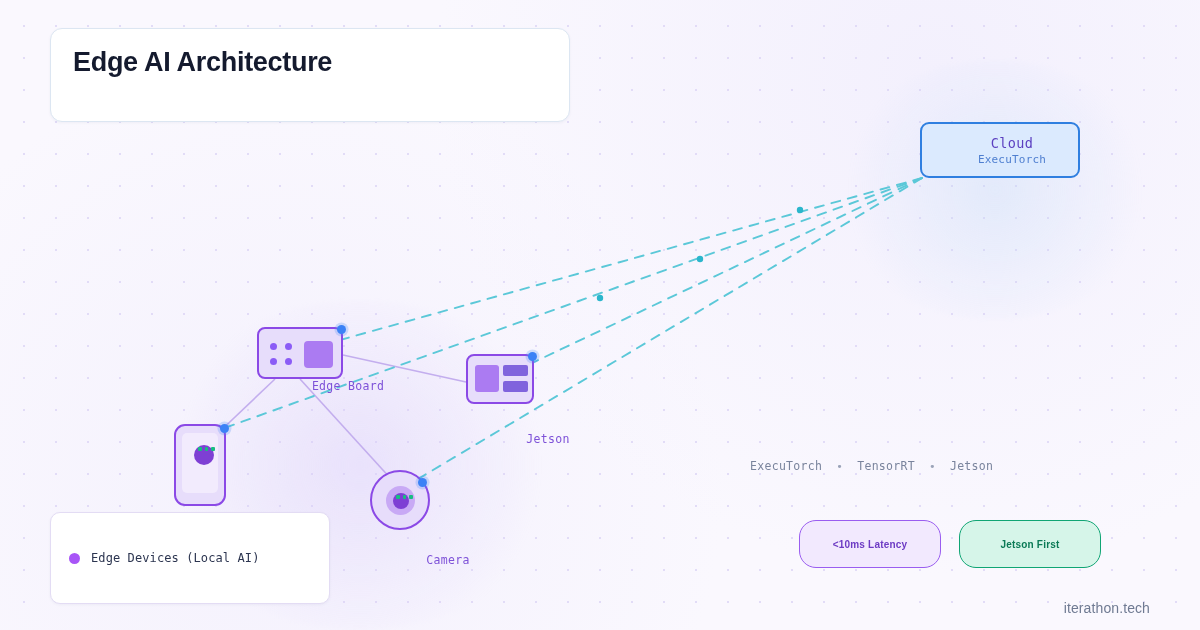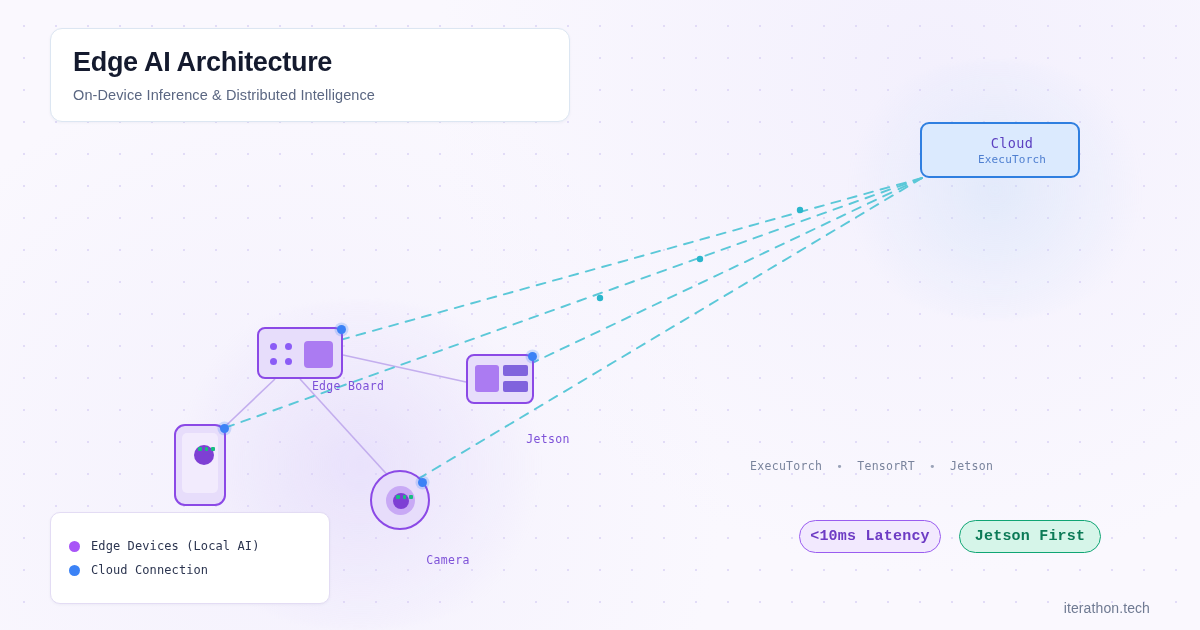--- a/index.html
+++ b/index.html
@@ -283,27 +283,27 @@
     color: #7a849d;
     letter-spacing: .3px;
     display: flex;
     align-items: center;
     gap: 14px;
   }
   .fw-sep { color: #9aa3b8; font-size: 11px; }
 
   .badge {
     position: absolute;
-    height: 33px;
+    height: 48px;
     display: flex;
     align-items: center;
     justify-content: center;
     border-radius: 17px;
-    font-family: Liberation Mono, monospace;
-    font-size: 15px;
+    font-family: Liberation Sans, sans-serif;
+    font-size: 10px;
     font-weight: bold;
     letter-spacing: .2px;
   }
   #badge-latency {
     left: 799px; top: 520px;
     width: 142px;
     background: #f2e9fe;
     border: 1.8px solid #9a5df0;
     color: #6d3bc4;
   }
@@ -350,21 +350,20 @@
 
     <g fill="#2bb6cc">
       <circle cx="800" cy="210" r="3.2"></circle>
       <circle cx="700" cy="259" r="3.2"></circle>
       <circle cx="600" cy="298" r="3.2"></circle>
     </g>
   </svg>
 
   <div id="header-card">
     <div id="page-title">Edge AI Architecture</div>
-    <div id="page-subtitle">On-Device Inference &amp; Distributed Intelligence</div>
   </div>
 
   <div class="node" id="node-cloud">
     <div id="cloud-title">Cloud</div>
     <div id="cloud-sub">ExecuTorch</div>
   </div>
 
   <div class="node" id="node-edgeboard">
     <div id="eb-dots">
       <i></i>
@@ -406,24 +405,20 @@
     </div>
     <div class="conn-dot" style="right:1px; top:6px;"></div>
     <div class="node-label" style="top:81px;">Camera</div>
   </div>
 
   <div id="legend">
     <div class="legend-row">
       <span class="legend-dot" style="background: rgb(168, 85, 247);"></span>
       <span class="legend-label">Edge Devices (Local AI)</span>
     </div>
-    <div class="legend-row">
-      <span class="legend-dot" style="background: rgb(59, 130, 246);"></span>
-      <span class="legend-label">Cloud Connection</span>
-    </div>
   </div>
 
   <div id="frameworks">
     <span>ExecuTorch</span>
     <span class="fw-sep">•</span>
     <span>TensorRT</span>
     <span class="fw-sep">•</span>
     <span>Jetson</span>
   </div>
 

